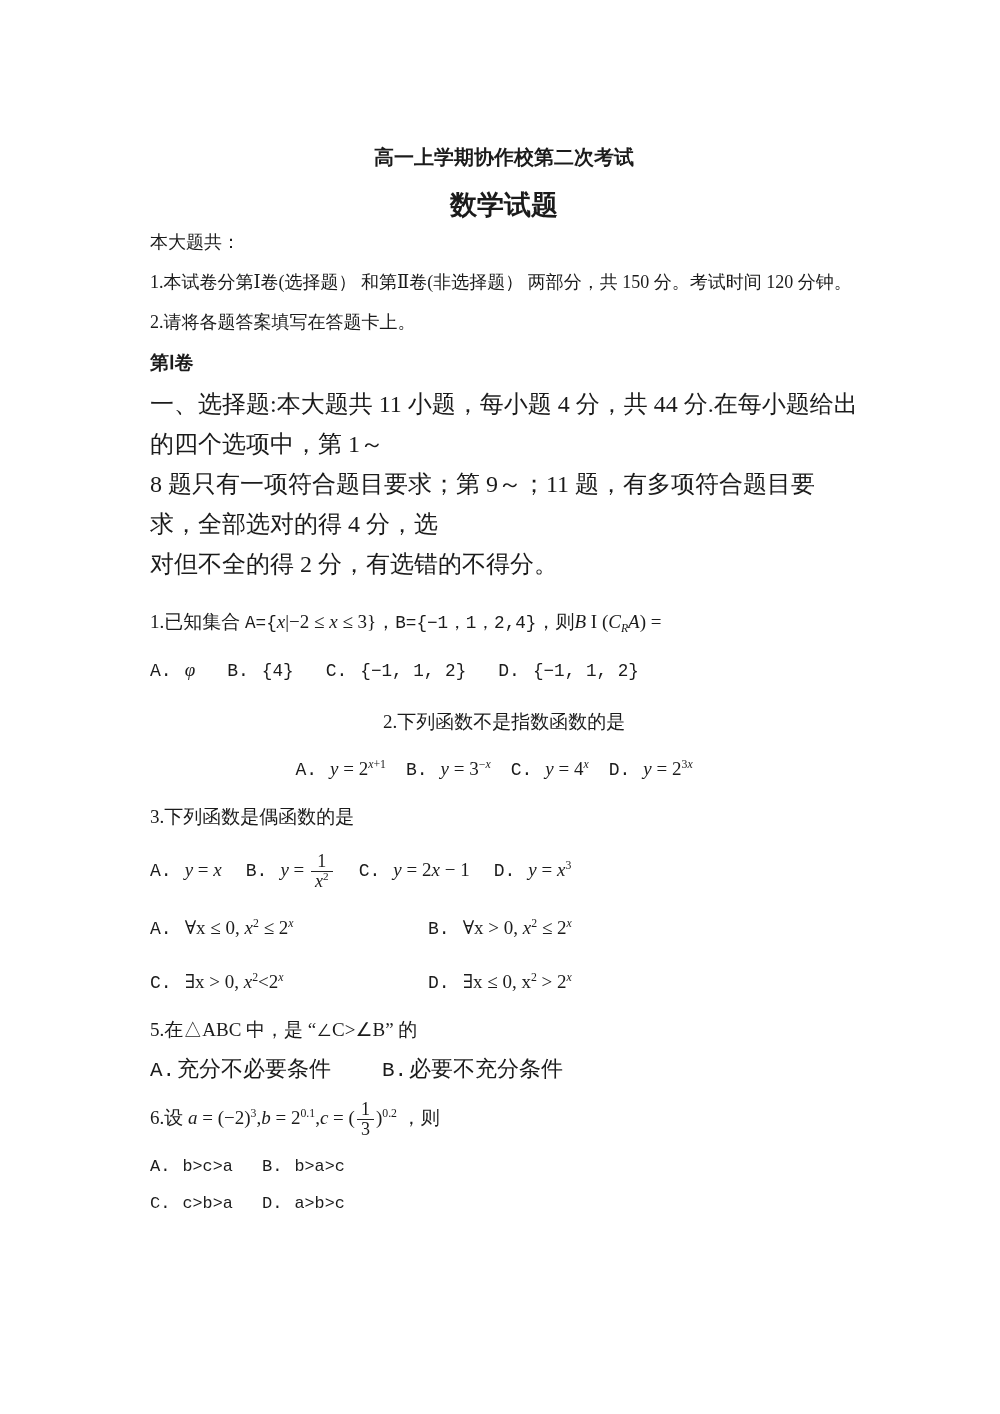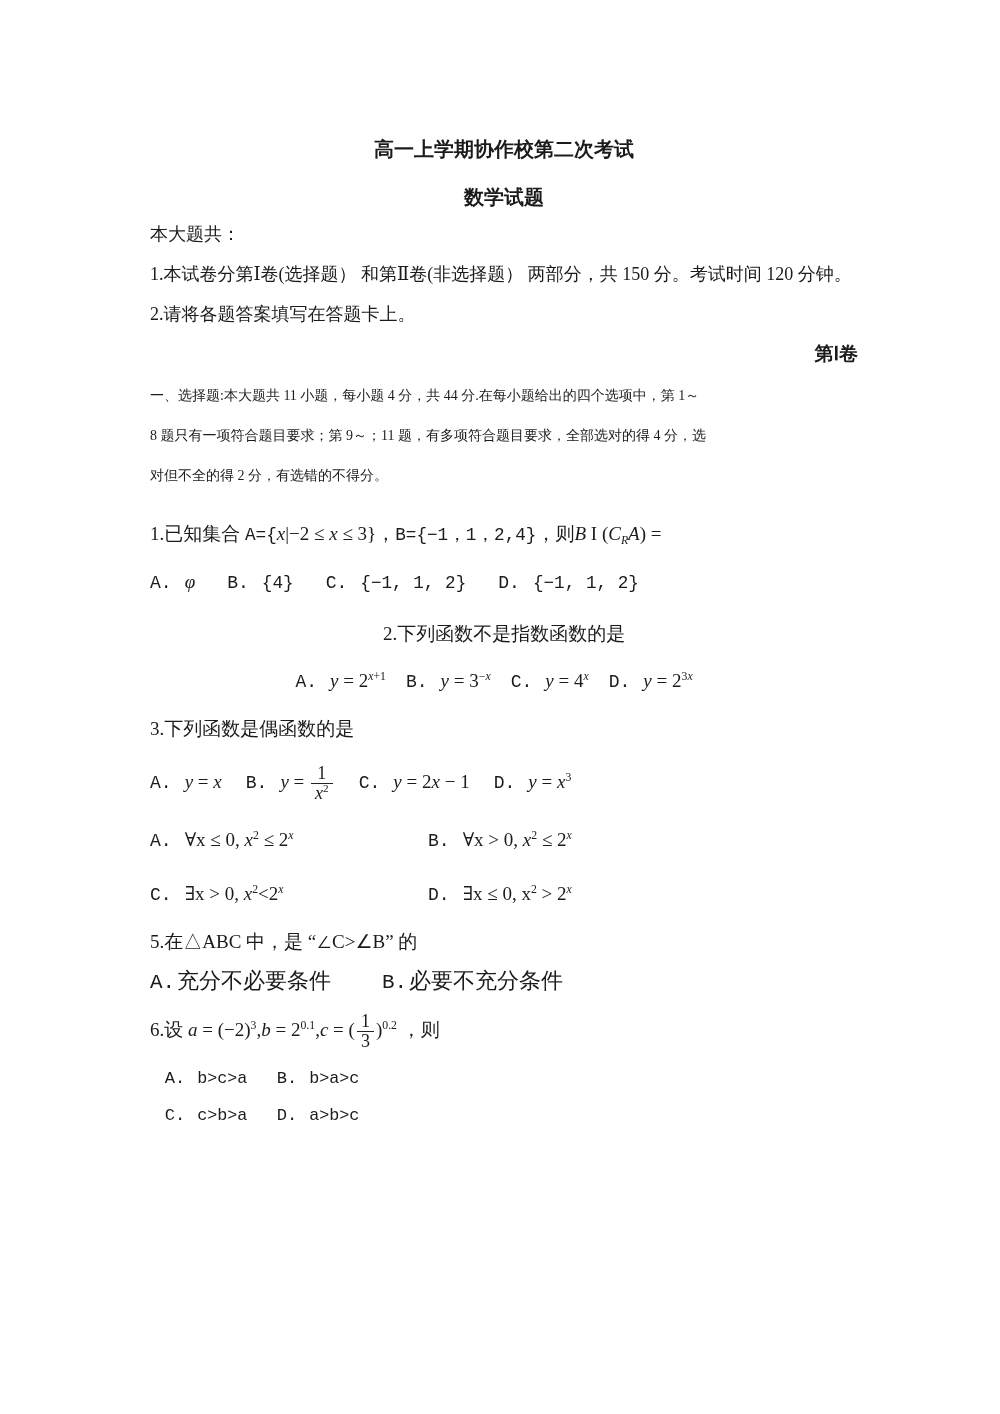--- a/index.html
+++ b/index.html
@@ -1,30 +1,30 @@
 <!DOCTYPE html>
 <html><head>
 <meta charset="utf-8">
 <style>
   html,body{margin:0;padding:0;background:#e8e8e8;}
   .page{
     position:relative;width:1000px;height:1414px;margin:0 auto;
     background:#ffffff;color:#1b1b1b;overflow:hidden;
     font-family:"Liberation Serif","DejaVu Serif",serif;
   }
-  .content{position:absolute;left:150px;top:10px;width:708px;}
+  .content{position:absolute;left:150px;top:18px;width:708px;}
   .title{margin-top:126px;text-align:center;font-size:20px;font-weight:bold;
          font-family:"Liberation Sans","DejaVu Sans",sans-serif;line-height:26px;}
-  .subtitle{margin-top:22px;text-align:center;font-size:20px;font-weight:bold;
+  .subtitle{margin-top:22px;text-align:center;font-size:27px;font-weight:bold;
          font-family:"Liberation Sans","DejaVu Sans",sans-serif;line-height:26px;}
   .notice{margin-top:4px;font-size:18px;}
   .nline{line-height:40px;}
-  .sec-title{text-align:right;font-size:19px;font-weight:bold;line-height:42px;
-         font-family:Liberation Mono, monospace;}
-  .intro .nline{font-size:14px;line-height:40px;}
+  .sec-title{text-align:left;font-size:19px;font-weight:bold;line-height:42px;
+         font-family:Liberation Sans, sans-serif;}
+  .intro .nline{font-size:24px;line-height:40px;}
 
   .q{font-size:19px;}
   .q .stem{line-height:44px;white-space:nowrap;}
   .q .orow{line-height:50px;white-space:nowrap;}
   .opt{display:inline-block;}
   .label{font-family:"Liberation Mono","DejaVu Sans Mono",monospace;font-size:0.95em;margin-right:13px;}
 
   .z{font-family:Liberation Serif, serif;}
   .m{font-family:"Liberation Serif","DejaVu Serif",serif;}
   .i{font-style:italic;font-family:"Liberation Serif","DejaVu Serif",serif;}
@@ -47,21 +47,21 @@
   .q4 .orow{line-height:52px;}
   .q4 .row2{line-height:54px;}
   .q4 .opt{width:278px;margin-right:0;}
   .q5 .stem{line-height:40px;}
   .q5 .orow{line-height:37px;font-size:22px;}
   .q5 .opt{width:232px;margin-right:0;}
   .q5 .label{margin-right:2px;}
   .q6 .stem{line-height:58px;}
   .q6 .orow{line-height:36px;font-size:18px;}
   .q6 .row2{line-height:35px;}
-  .q6 .opt{width:112px;margin-right:0;text-align:center;}
+  .q6 .opt{width:112px;margin-right:0;}
   .q6 .label{margin-right:12px;}
 </style>
 </head>
 <body>
 
 <div class="page">
   <div class="content">
     <div class="title">高一上学期协作校第二次考试</div>
     <div class="subtitle">数学试题</div>
     <div class="notice">

